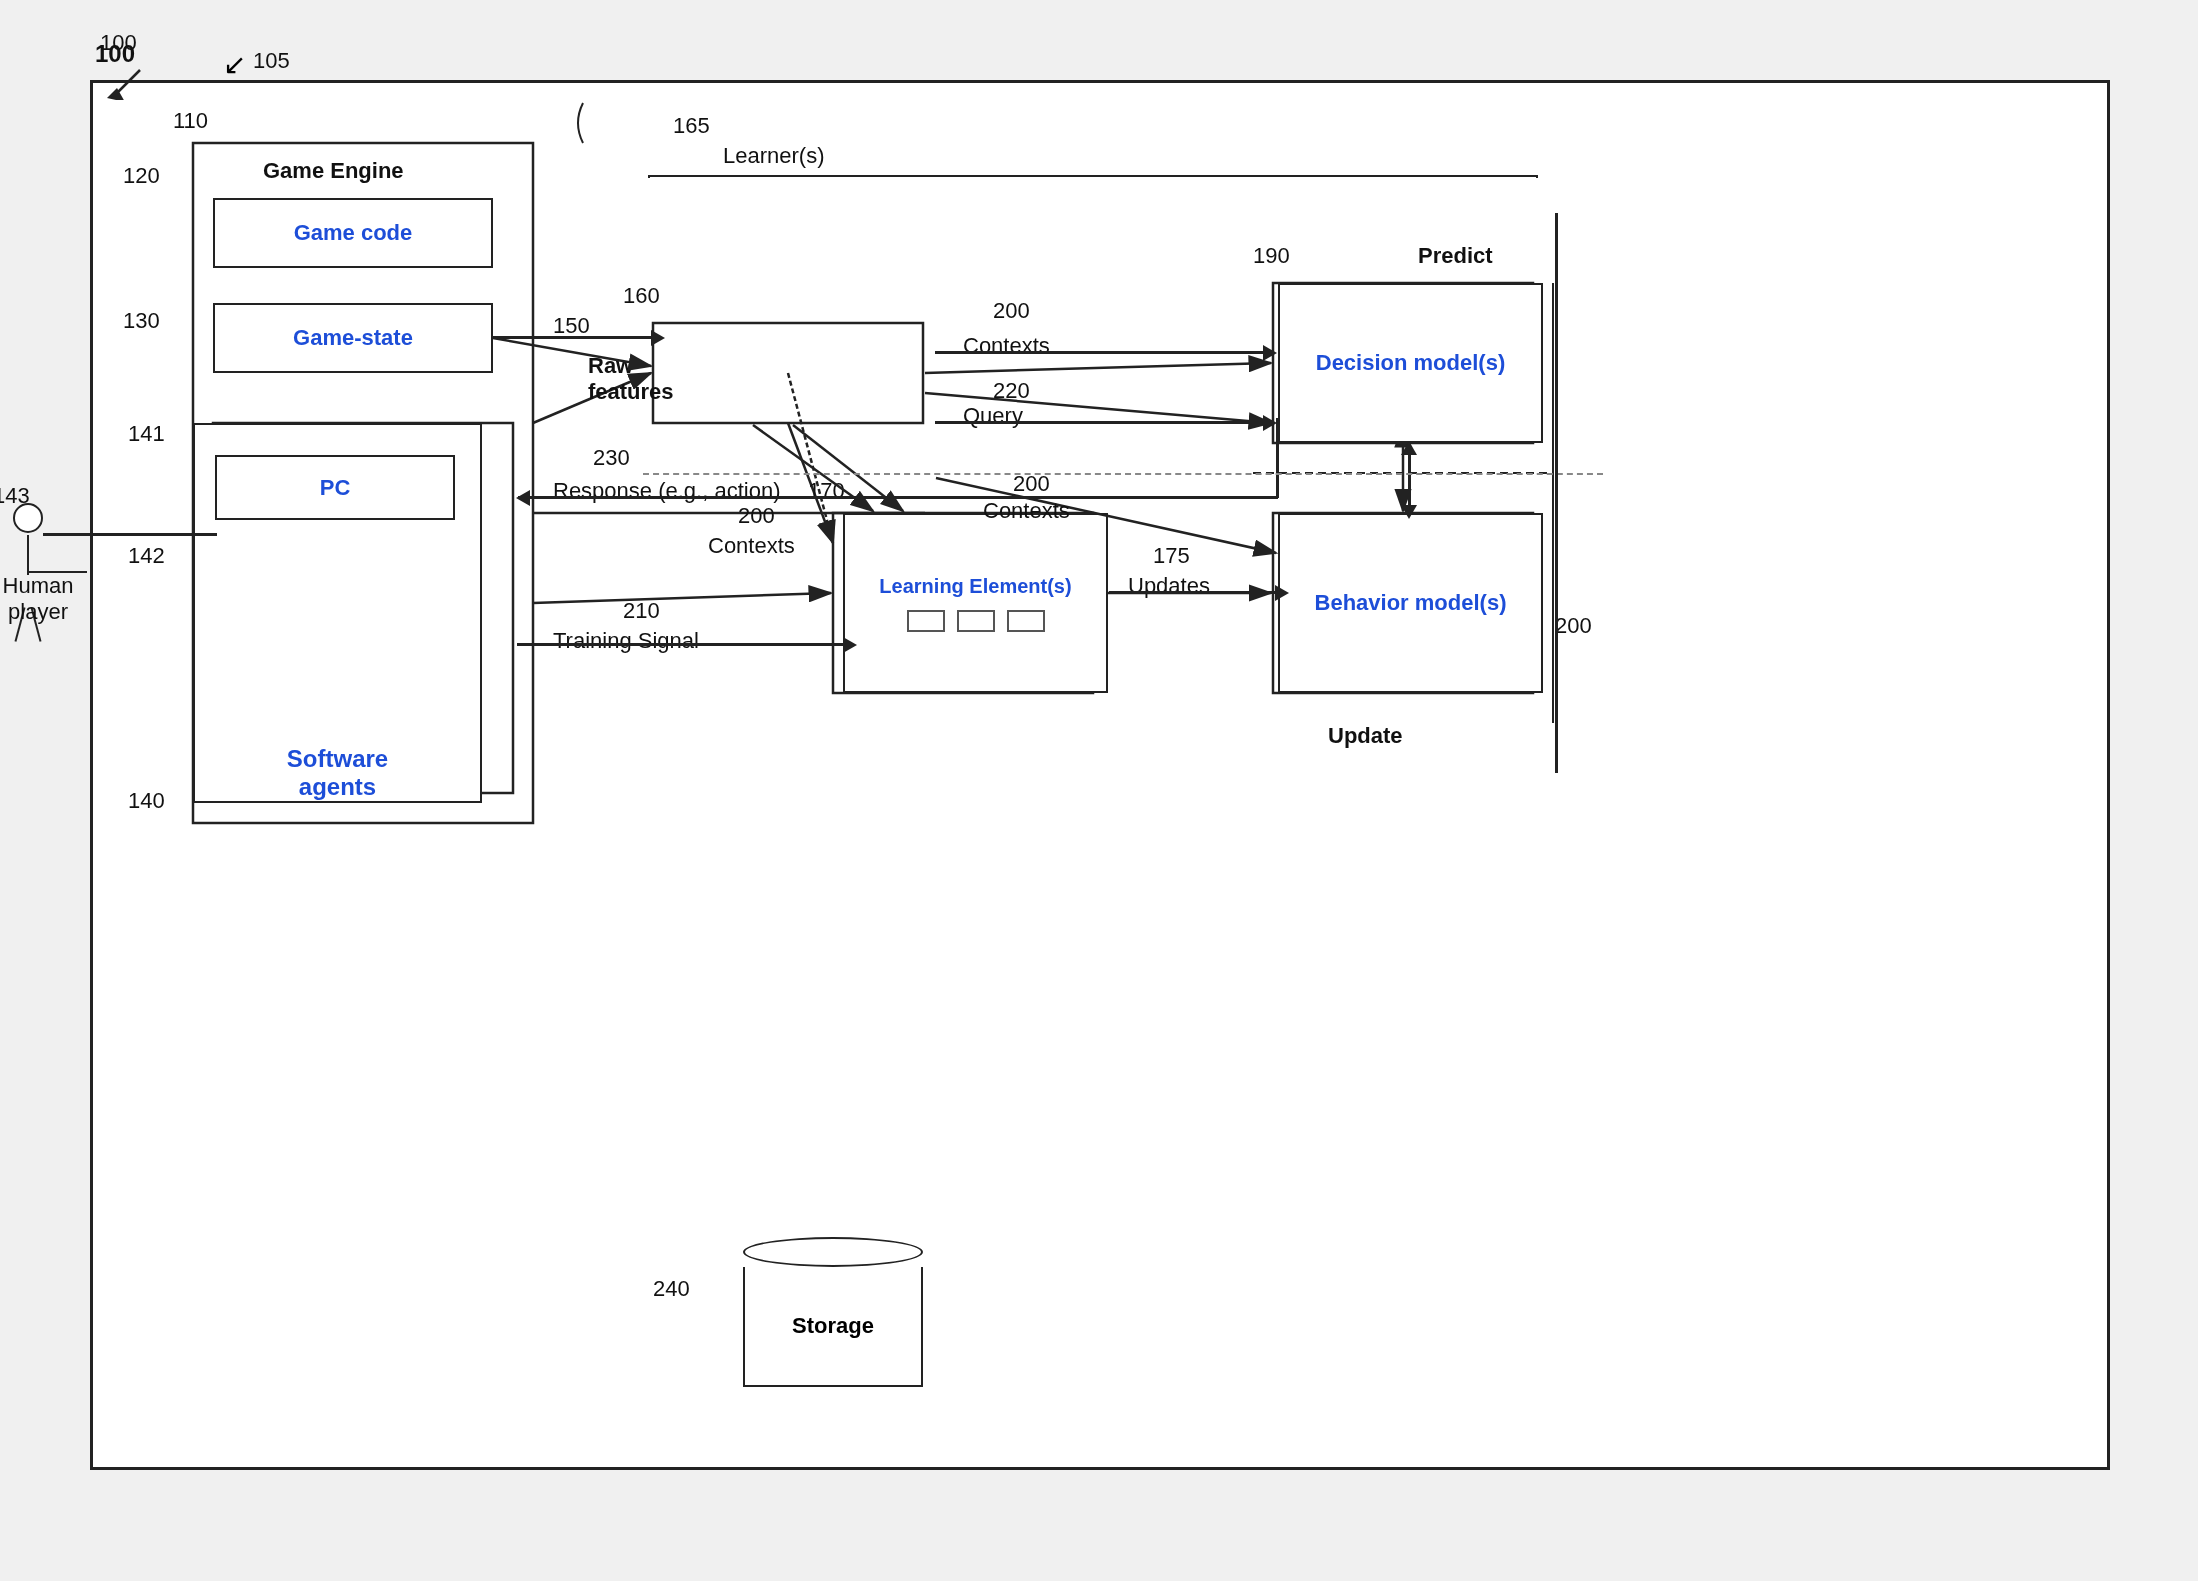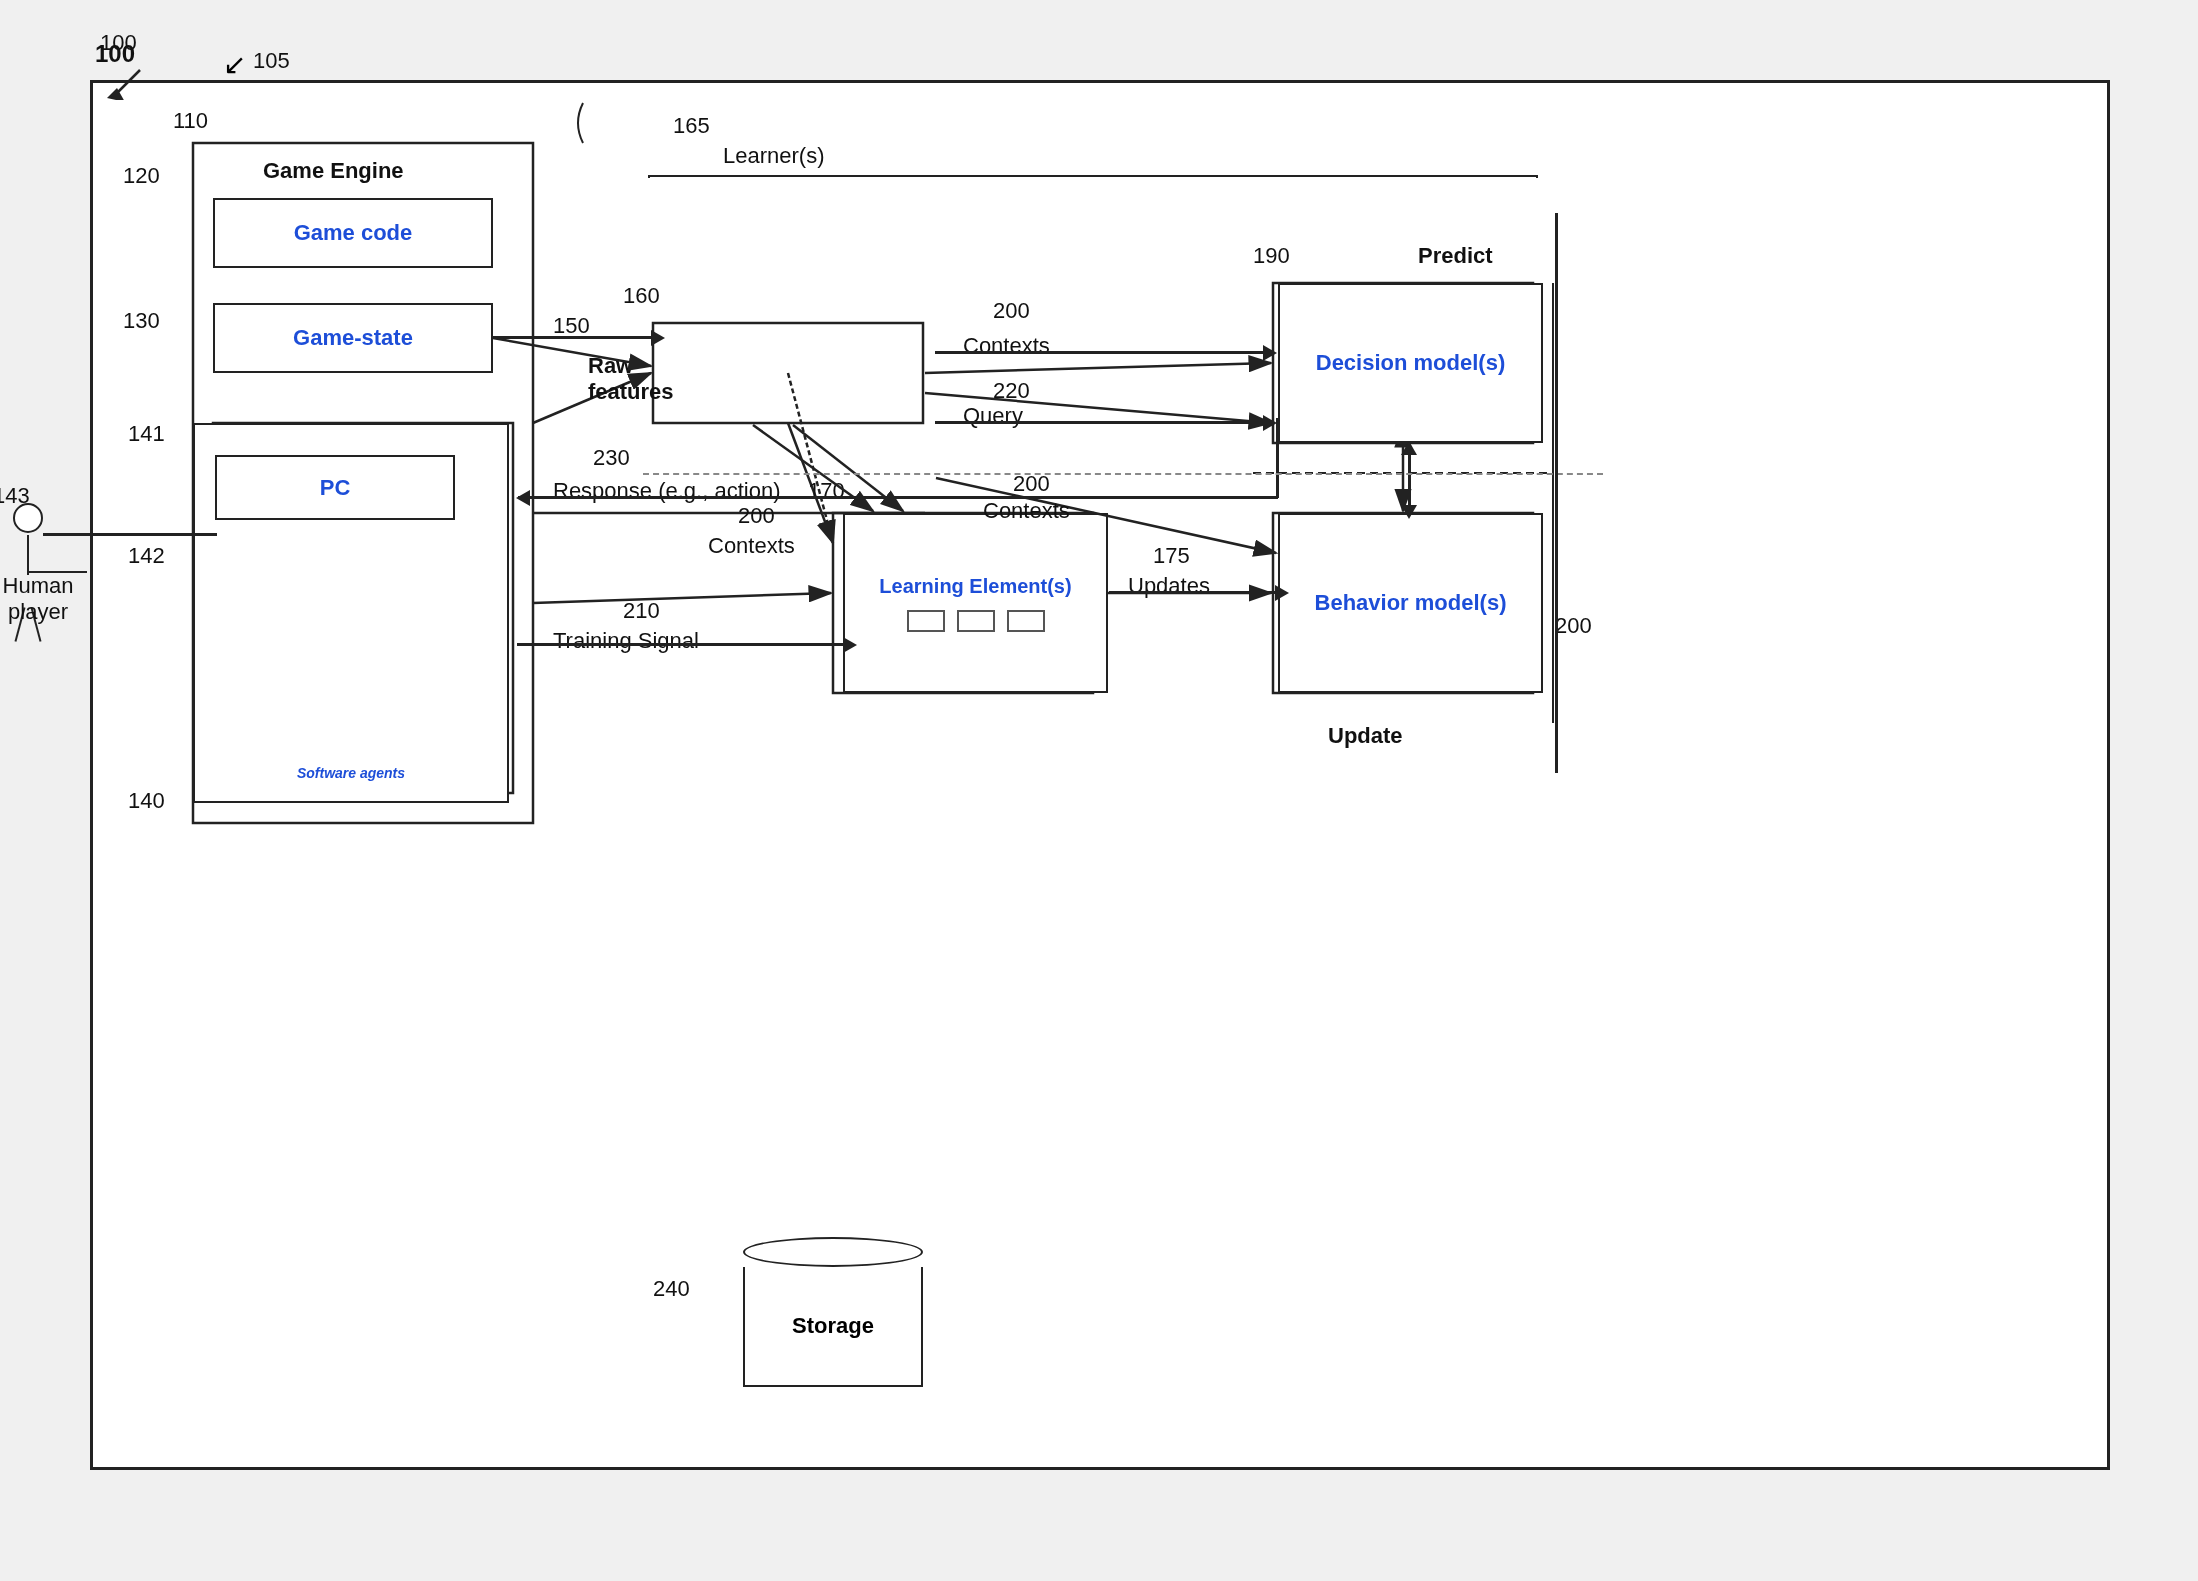--- a/index.html
+++ b/index.html
@@ -202,28 +202,28 @@
     <div class="box" style="top:115px; left:120px; width:280px; height:70px;">
       <span>Game code</span>
     </div>
     <span class="label" style="top:80px; left:30px;">120</span>
 
     <div class="box" style="top:220px; left:120px; width:280px; height:70px;">
       <span>Game-state</span>
     </div>
     <span class="label" style="top:225px; left:30px;">130</span>
 
-    <div class="box" style="top:340px; left:100px; width:316px; height:380px; font-weight:bold;">
+    <div class="box" style="top:340px; left:100px; width:289px; height:380px; font-weight:bold;">
 
       <div class="box" style="top:30px; left:20px; width:240px; height:65px; position:absolute;">
         <span>PC</span>
       </div>
 
 
-      <span style="position:absolute; bottom:20px; left:50%; transform:translateX(-50%); font-size:14px;font-style:italic;">Software agents</span>
+      <span style="position:absolute; bottom:0; left:50%; transform:translateX(-50%); font-size:24px;">Software agents</span>
     </div>
     <span class="label" style="top:338px; left:35px;">141</span>
     <span class="label" style="top:460px; left:35px;">142</span>
     <span class="label" style="top:705px; left:35px;">140</span>
 
     <div class="human-icon" style="position:absolute; top:420px; left:-80px;">
       <div class="human-head"></div>
       <div style="position:relative; width:2px; background:#222; height:40px; margin-top:2px;">
         <div class="human-arms"></div>
         <div class="human-leg-left"></div>

